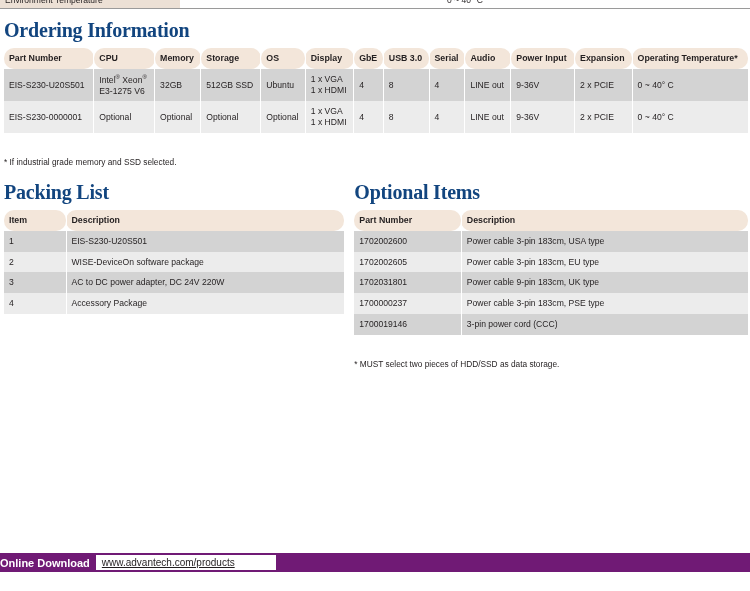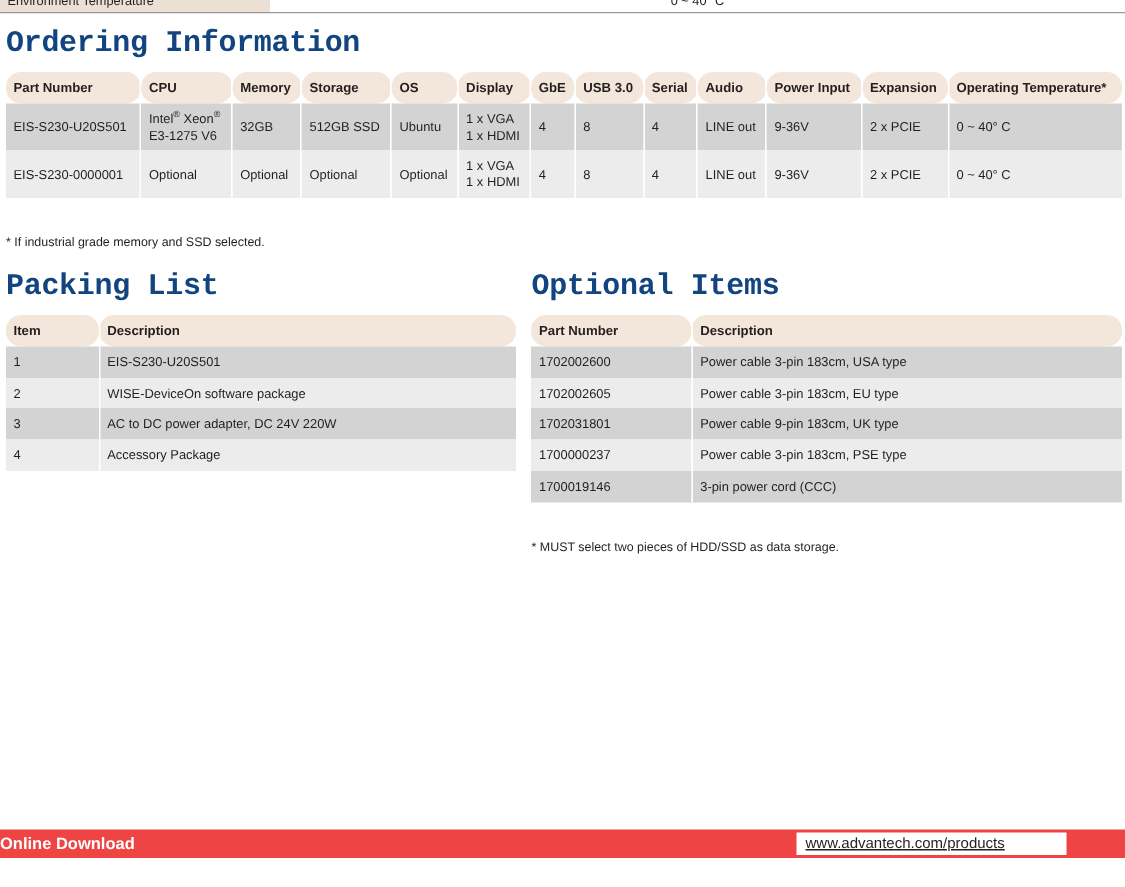--- a/index.html
+++ b/index.html
@@ -53,21 +53,21 @@
     display: flex;
     align-items: center;
     justify-content: center;
     font-size: 8.5px;
     color: #231f20;
   }
 
   
   h2.section-title {
     margin: 0;
-    font-family: Liberation Mono, monospace;
+    font-family: Liberation Serif, serif;
     font-size: 20px;
     font-weight: bold;
     color: #12457f;
     letter-spacing: -0.2px;
     line-height: 1;
   }
 
   
   table.spec {
     border-collapse: collapse;
@@ -130,24 +130,24 @@
   #packing-table  th:first-child, #packing-table td:first-child  { width: 62px; }
   #optional-table th:first-child, #optional-table td:first-child { width: 107px; }
 
   
   #footer-bar {
     position: absolute;
     left: 0;
     top: 553px;
     width: 750px;
     height: 19px;
-    background: #ef4444;
+    background: #701a75;
     display: flex;
     align-items: center;
-    justify-content: space-between;
+    justify-content: flex-start;
   }
   #footer-label {
     font-family: "Liberation Sans Narrow", "Liberation Sans", sans-serif;
     font-size: 11px;
     font-weight: bold;
     color: #ffffff;
     padding-right: 6px;
     white-space: nowrap;
   }
   #footer-url-box {

